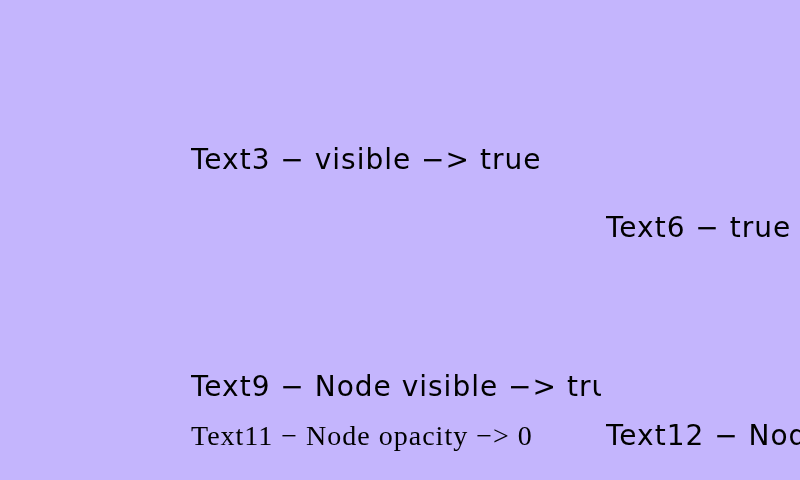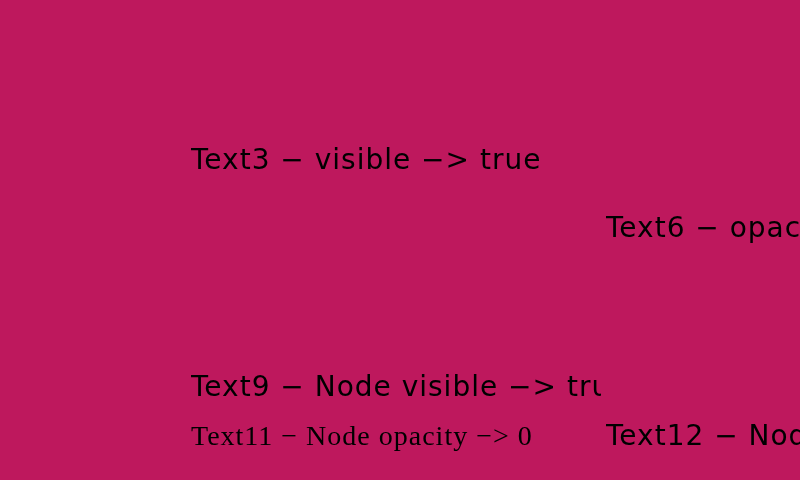--- a/index.html
+++ b/index.html
@@ -11,21 +11,21 @@
     height: 480px;
     overflow: hidden;
     background: #ffffff;
     position: relative;
   }
   .scene {
     position: absolute;
     left: 0; top: 0;
     width: 800px;
     height: 480px;
-    background: #be185d;
+    background: #c4b5fd;
   }
   .txt {
     position: absolute;
     font-family: "DejaVu Sans", sans-serif;
     font-size: 28px;
     line-height: 34px;
     height: 34px;
     letter-spacing: 1px;
     color: #000000;
     white-space: pre;
@@ -37,17 +37,17 @@
   #t9  { left: 191px; top: 350px; width: 410px; margin-top: 20px; }
   #t10 { left: 606px; top: 350px; width: 194px; }
   #t11 { left: 191px; top: 419px; width: 420px; font-family: Liberation Serif, serif; }
   #t12 { left: 606px; top: 419px; width: 194px; }
 </style>
 </head>
 <body>
 
 <div class="scene">
   <div id="t3" class="txt">Text3 − visible −&gt; true</div>
-  <div id="t6" class="txt">Text6 − opac</div>
+  <div id="t6" class="txt">Text6 − true</div>
   <div id="t9" class="txt">Text9 − Node visible −&gt; tru</div>
   <div id="t11" class="txt">Text11 − Node opacity −&gt; 0</div>
   <div id="t12" class="txt">Text12 − Nod</div>
 </div>
 
 </body></html>

